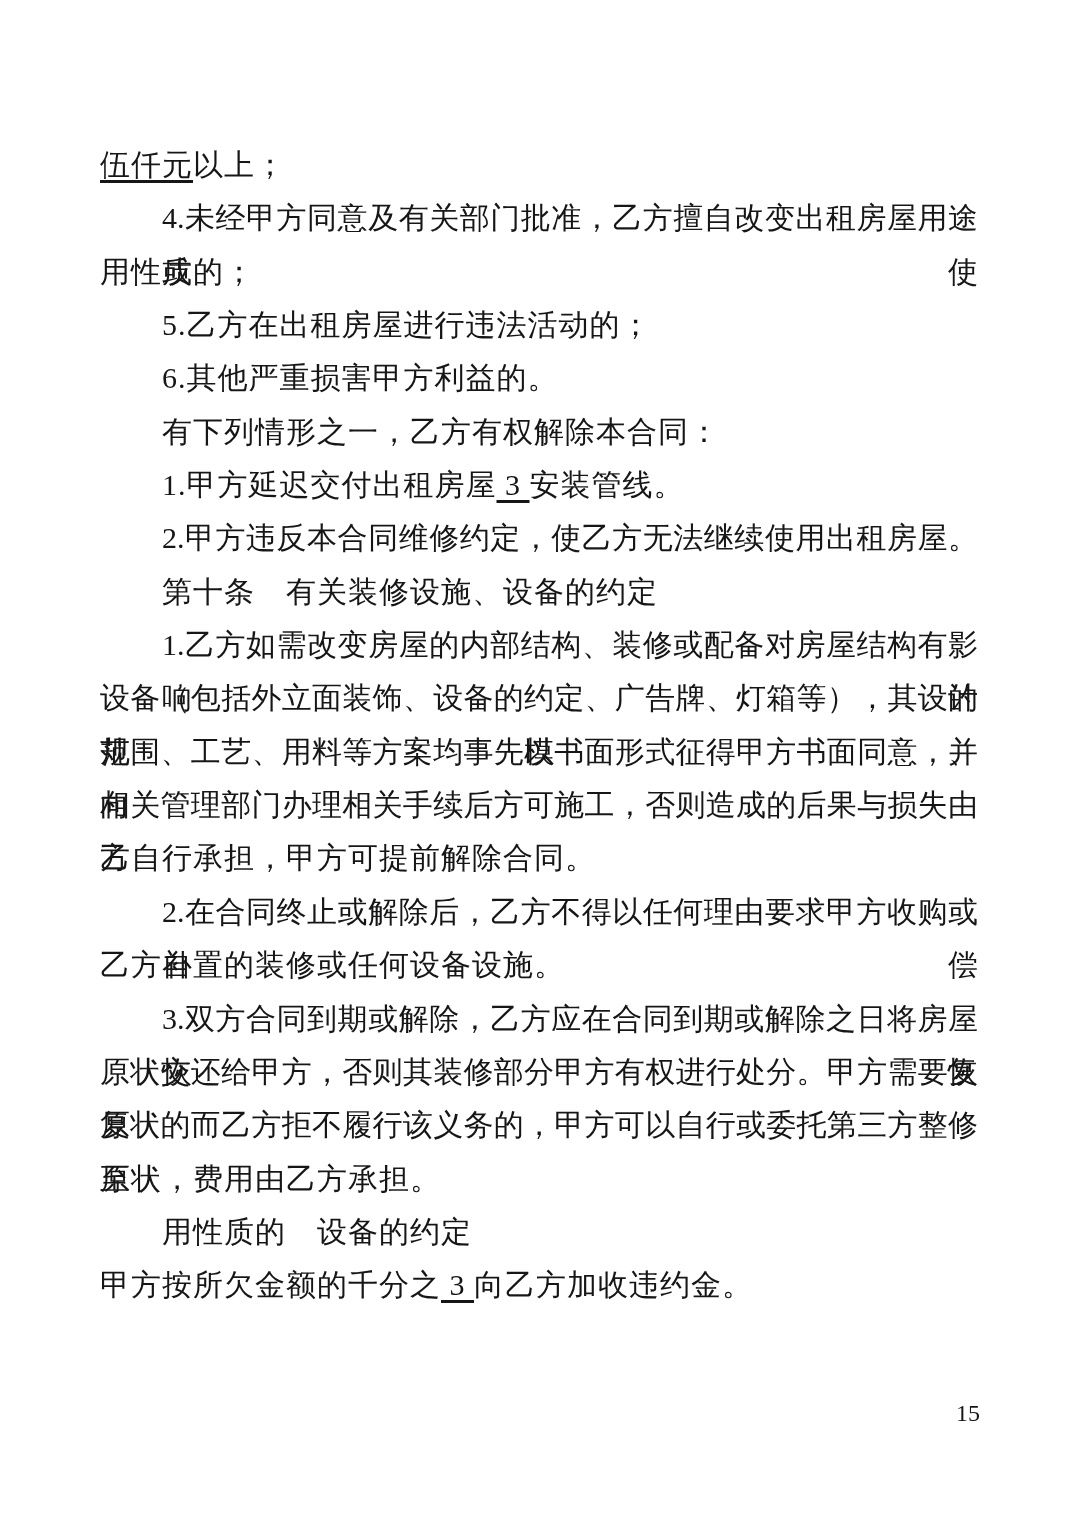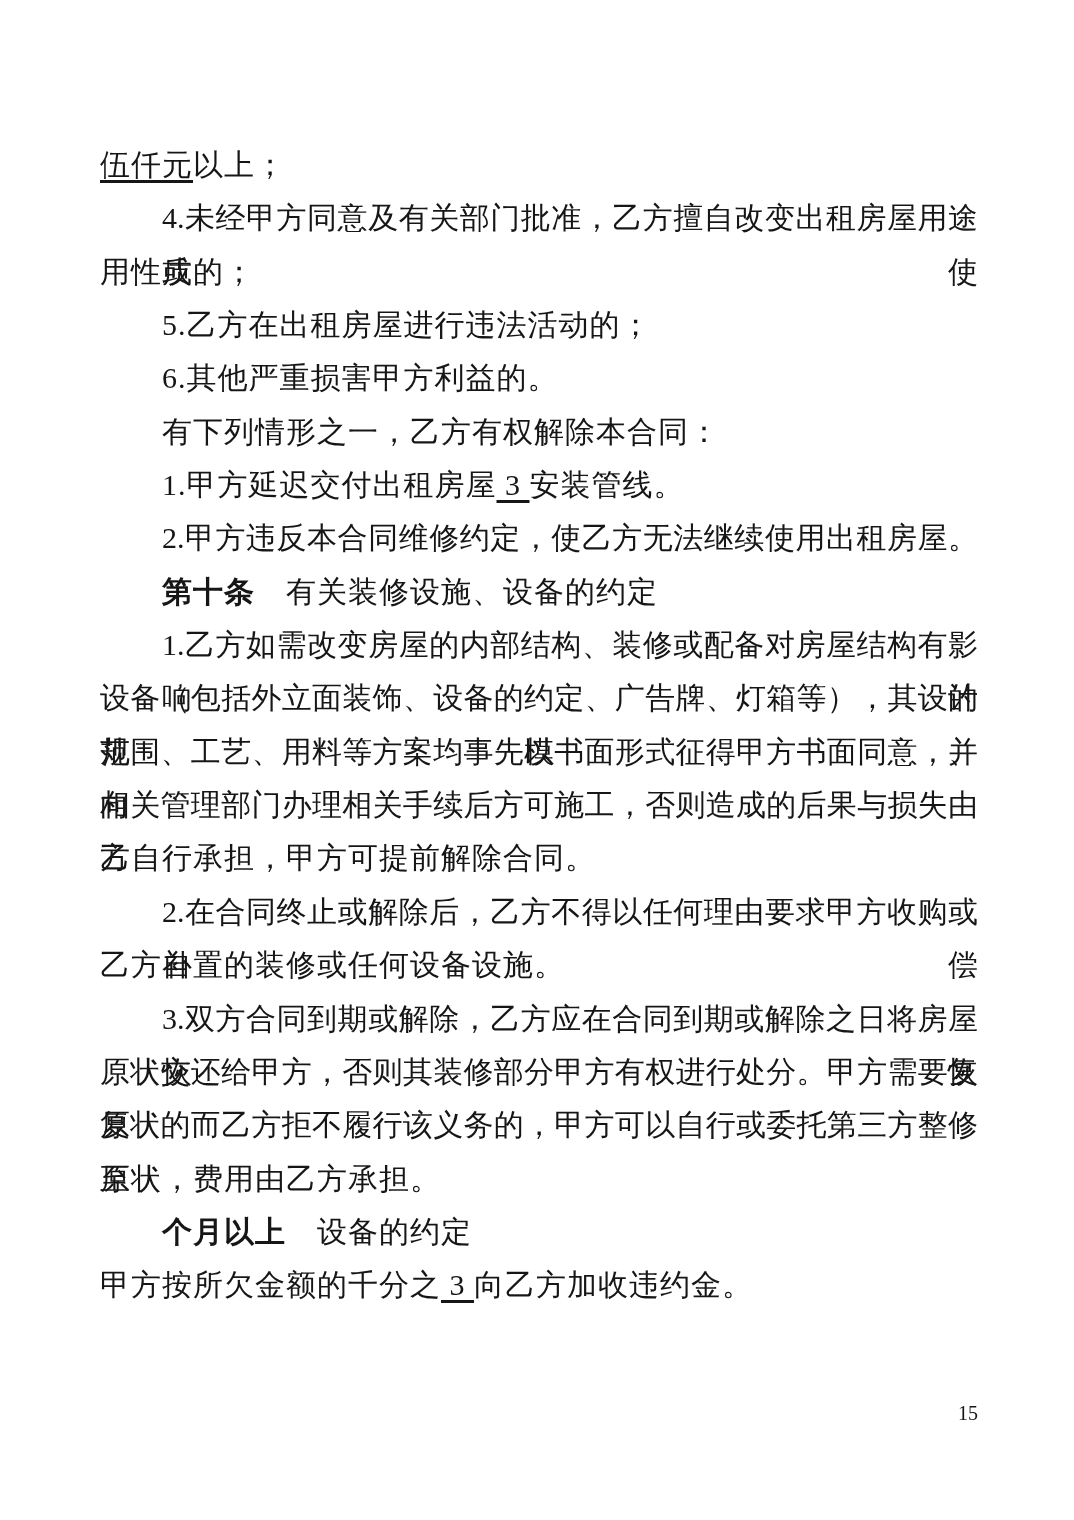--- a/index.html
+++ b/index.html
@@ -40,29 +40,29 @@
     text-align-last: justify;
     text-justify: inter-character;
     letter-spacing: 0;
   }
   .seg { display: inline; }
   .u {
     text-decoration: underline;
     text-underline-offset: 5px;
   }
   .b {
-    font-weight: bold;
+    font-weight: normal;
   }
   .page-number {
     position: absolute;
     left: 948px;
     top: 1398px;
     width: 40px;
     text-align: center;
-    font-size: 20px;
+    font-size: 24px;
     line-height: 30px;
     color: #161616;
     font-family: "Liberation Serif", "DejaVu Serif", serif;
   }
 </style>
 </head>
 <body>
 
 <div class="page">
   <div class="content">
@@ -79,17 +79,17 @@
       <div class="line just"><span class="seg">设备（包括外立面装饰、设备的约定、广告牌、灯箱等），其设计规模、</span></div>
       <div class="line just"><span class="seg">范围、工艺、用料等方案均事先以书面形式征得甲方书面同意，并向</span></div>
       <div class="line just"><span class="seg">相关管理部门办理相关手续后方可施工，否则造成的后果与损失由乙</span></div>
       <div class="line"><span class="seg">方自行承担，甲方可提前解除合同。</span></div>
       <div class="line ind just"><span class="seg">2.在合同终止或解除后，乙方不得以任何理由要求甲方收购或补偿</span></div>
       <div class="line"><span class="seg">乙方自置的装修或任何设备设施。</span></div>
       <div class="line ind just"><span class="seg">3.双方合同到期或解除，乙方应在合同到期或解除之日将房屋恢复</span></div>
       <div class="line just"><span class="seg">原状交还给甲方，否则其装修部分甲方有权进行处分。甲方需要恢复</span></div>
       <div class="line just"><span class="seg">原状的而乙方拒不履行该义务的，甲方可以自行或委托第三方整修至</span></div>
       <div class="line"><span class="seg">原状，费用由乙方承担。</span></div>
-      <div class="line ind"><span class="seg b">个月以上</span><span class="seg">　设备的约定</span></div>
+      <div class="line ind"><span class="seg b">用性质的</span><span class="seg">　设备的约定</span></div>
       <div class="line"><span class="seg">甲方按所欠金额的千分之</span><span class="seg u">&nbsp;3&nbsp;</span><span class="seg">向乙方加收违约金。</span></div>
     </div>
   <div class="page-number">15</div>
 </div>
 
 </body></html>

